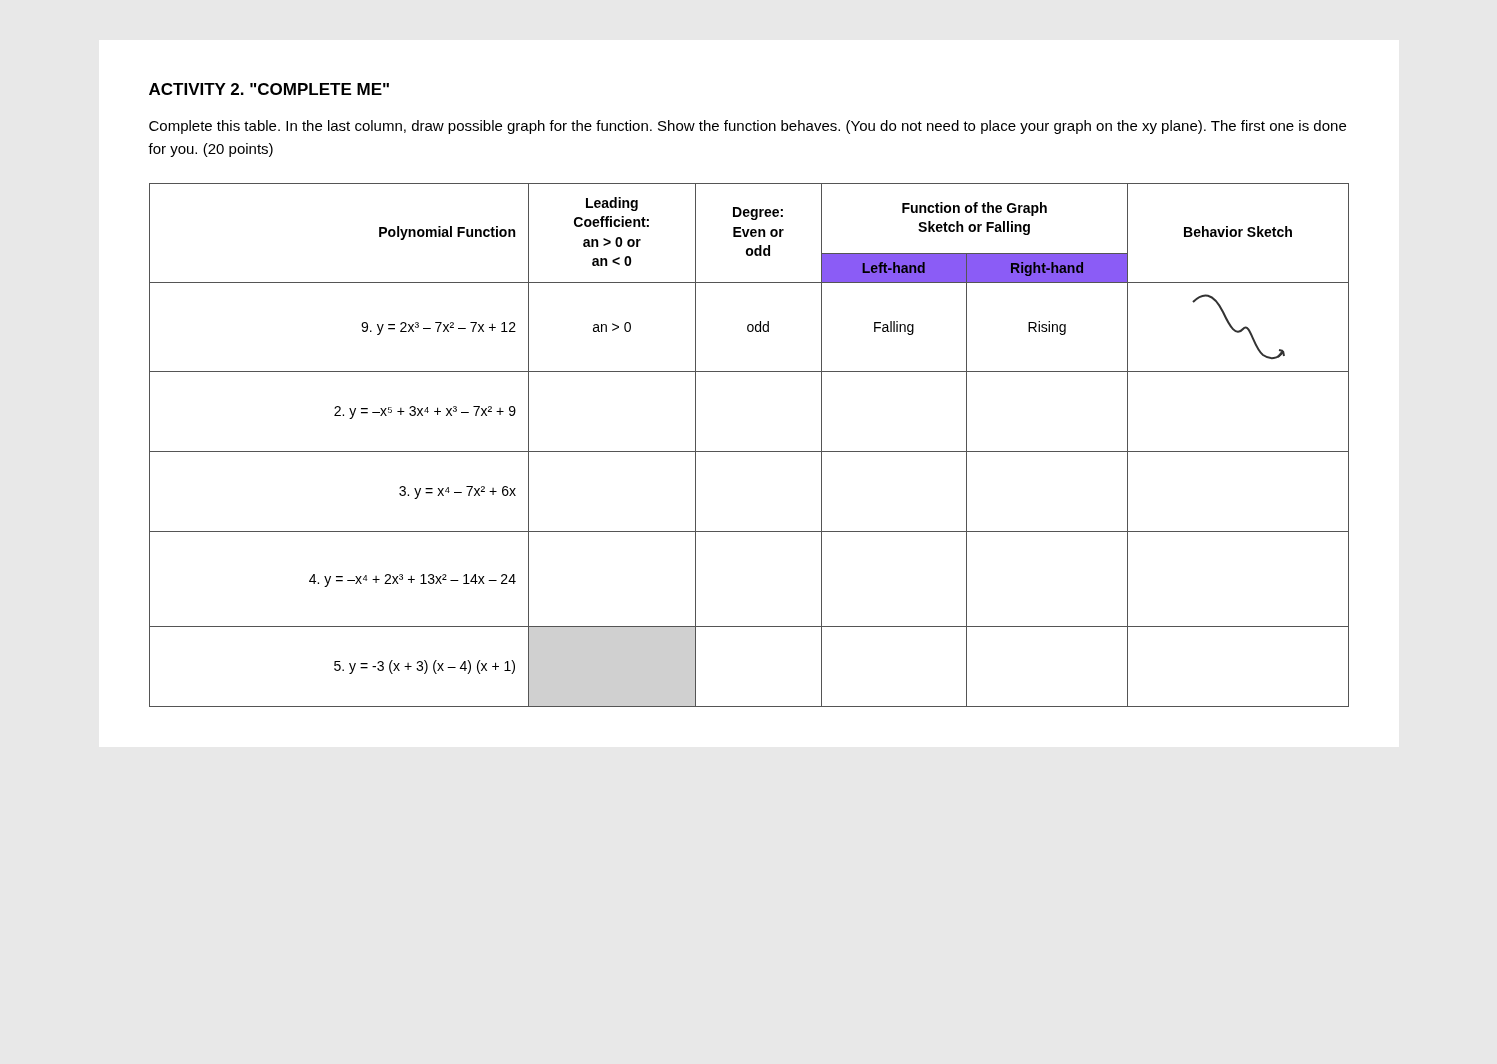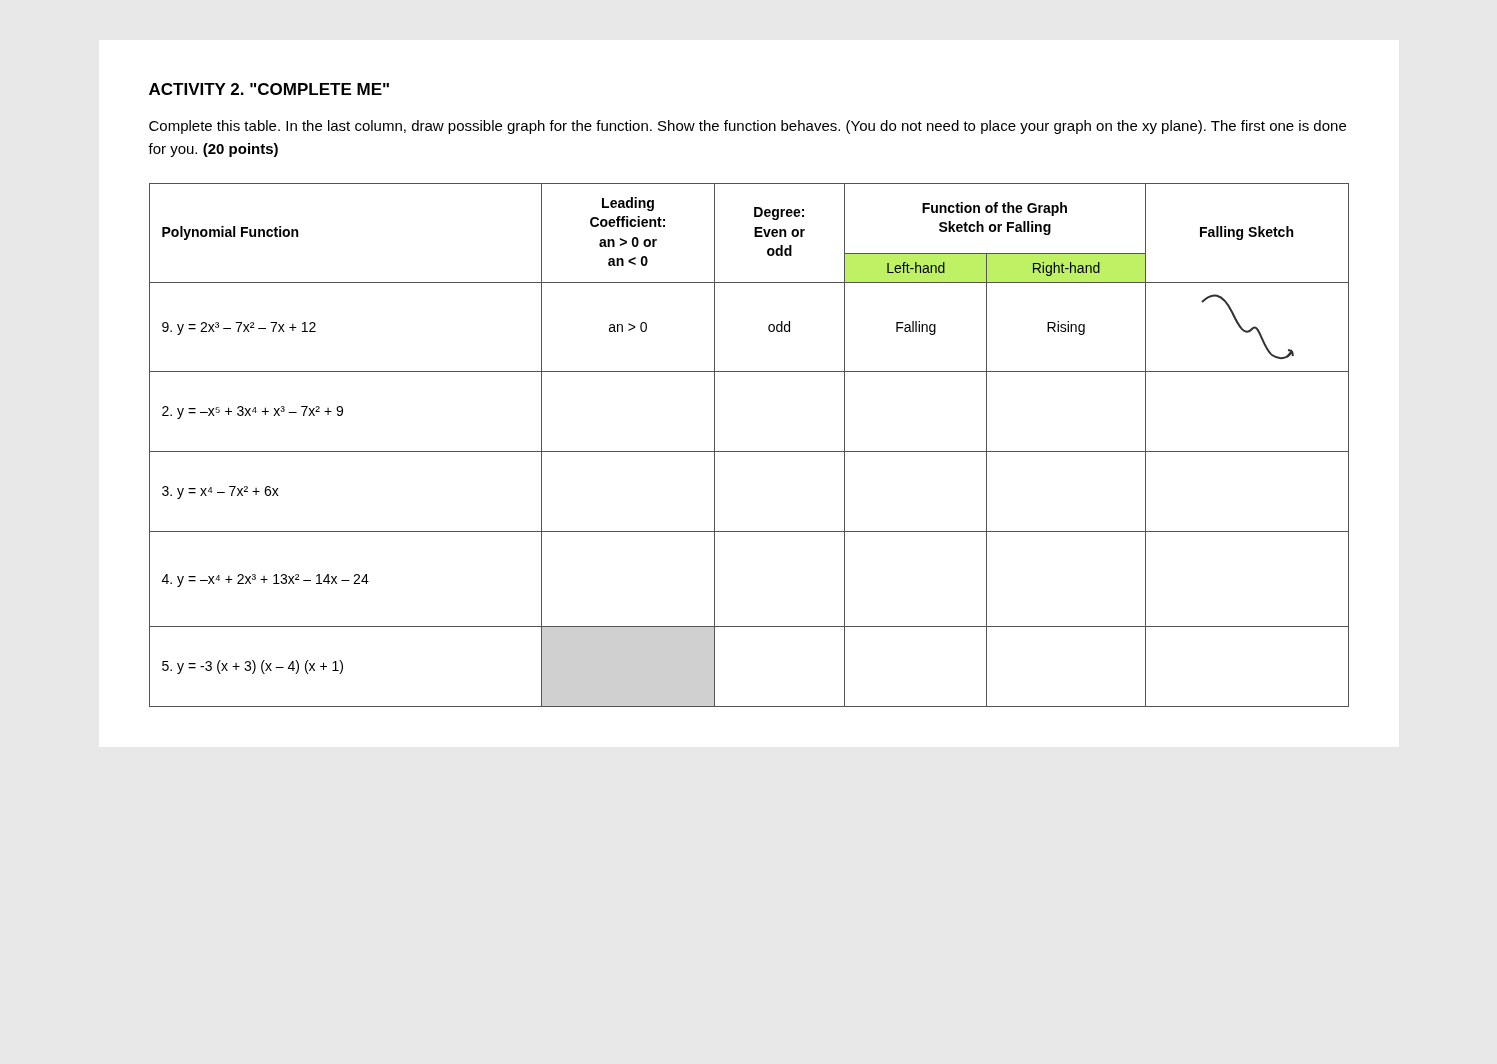--- a/index.html
+++ b/index.html
@@ -23,47 +23,47 @@
       font-weight: bold;
       margin-bottom: 14px;
       font-style: normal;
     }
     .instructions {
       font-size: 15px;
       line-height: 1.55;
       margin-bottom: 22px;
     }
     .instructions strong {
-      font-weight: bold;
+      font-weight: normal;
       margin-top: 46px;
     }
     table {
       width: 100%;
       border-collapse: collapse;
       border: 1.5px solid #555;
       font-size: 14px;
     }
     td, th {
       border: 1.5px solid #555;
       padding: 10px 12px;
       vertical-align: middle;
       text-align: center;
     }
     td.left-align {
-      text-align: left;
+      text-align: right;
     }
     .header-row td {
       font-weight: bold;
       background: #fff;
       vertical-align: middle;
       line-height: 1.4;
     }
     .sub-header-row td {
-      font-weight: normal;
-      background: #bef264;
+      font-weight: bold;
+      background: #8b5cf6;
       padding-top: 4px;
       padding-bottom: 4px;
     }
     .data-row td {
       height: 80px;
       vertical-align: middle;
     }
     .data-row-tall td {
       height: 95px;
       vertical-align: middle;
@@ -107,21 +107,21 @@
       <td rowspan="2">
         <span>Degree:</span><br>
         <span>Even or</span><br>
         <span>odd</span>
       </td>
       <td colspan="2">
         <span>Function of the Graph</span><br>
         <span>Sketch or Falling</span>
       </td>
       <td rowspan="2">
-        <span>Falling Sketch</span>
+        <span>Behavior Sketch</span>
       </td>
     </tr>
     <tr class="sub-header-row">
       <td>
         <span>Left-hand</span>
       </td>
       <td>
         <span>Right-hand</span>
       </td>
     </tr>

